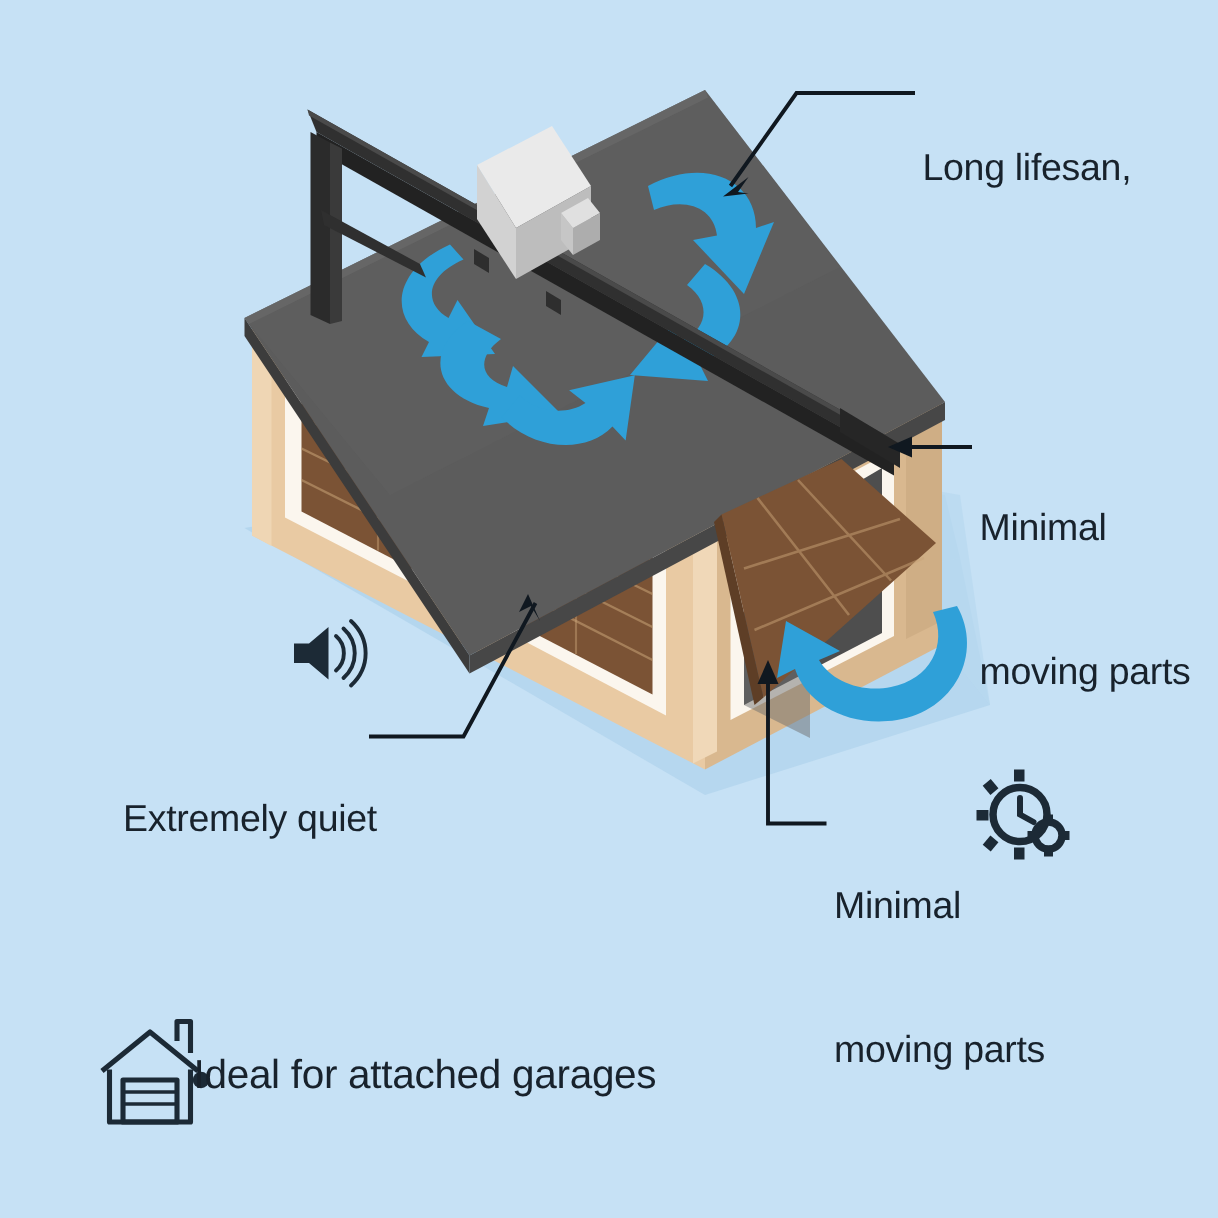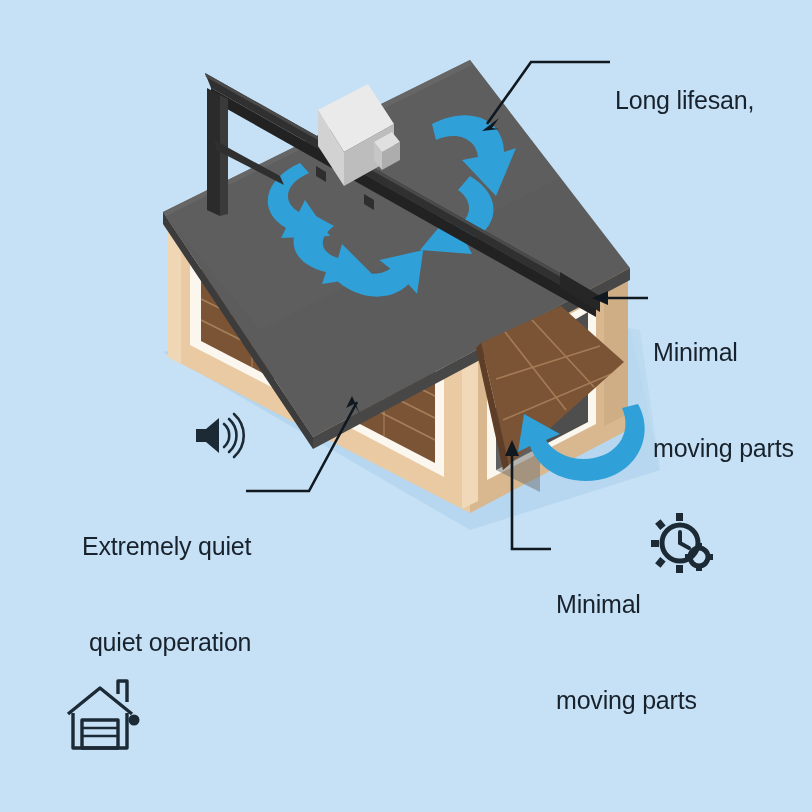--- a/index.html
+++ b/index.html
@@ -29,23 +29,23 @@
   .cap {
     position: absolute;
     color: #18222c;
     font-family: "Liberation Sans", sans-serif;
     font-size: 25px;
     line-height: 1.28;
     letter-spacing: -0.2px;
     white-space: pre;
     user-select: none;
   }
-  #cap-lifespan { left: 615px; top: 20px; }
+  #cap-lifespan { left: 615px; top: 32px; }
   #cap-minimal-right { left: 653px; top: 272px; }
-  #cap-quiet { left: 82px; top: 466px; text-align: right; }
+  #cap-quiet { left: 82px; top: 466px; text-align: left; }
   #cap-minimal-bottom { left: 556px; top: 524px; }
   #cap-bullet {
     left: 129px;
     top: 699px;
     font-size: 27px;
     letter-spacing: -0.2px;
   }
   .cap span { display: block; }
 </style>
 </head>
@@ -290,22 +290,22 @@
     <span>Long lifesan,</span>
   </div>
 
   <div class="cap" id="cap-minimal-right">
     <span>Minimal</span>
     <span>moving parts</span>
   </div>
 
   <div class="cap" id="cap-quiet">
     <span>Extremely quiet</span>
-    <span>quiet operation</span>
   </div>
 
   <div class="cap" id="cap-minimal-bottom">
     <span>Minimal</span>
     <span>moving parts</span>
   </div>
 
+  <div class="cap" id="cap-bullet">Ideal for attached garages</div>
 
 </div>
 
 </body></html>

